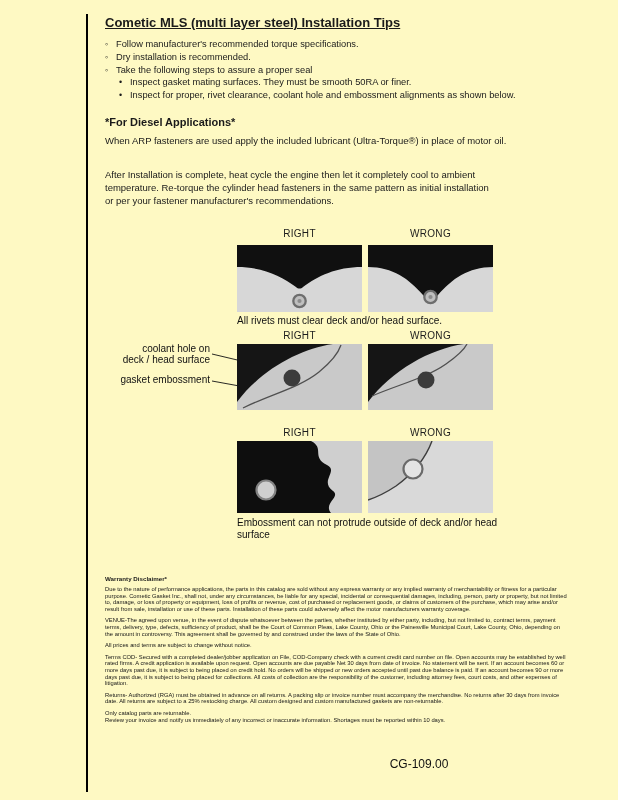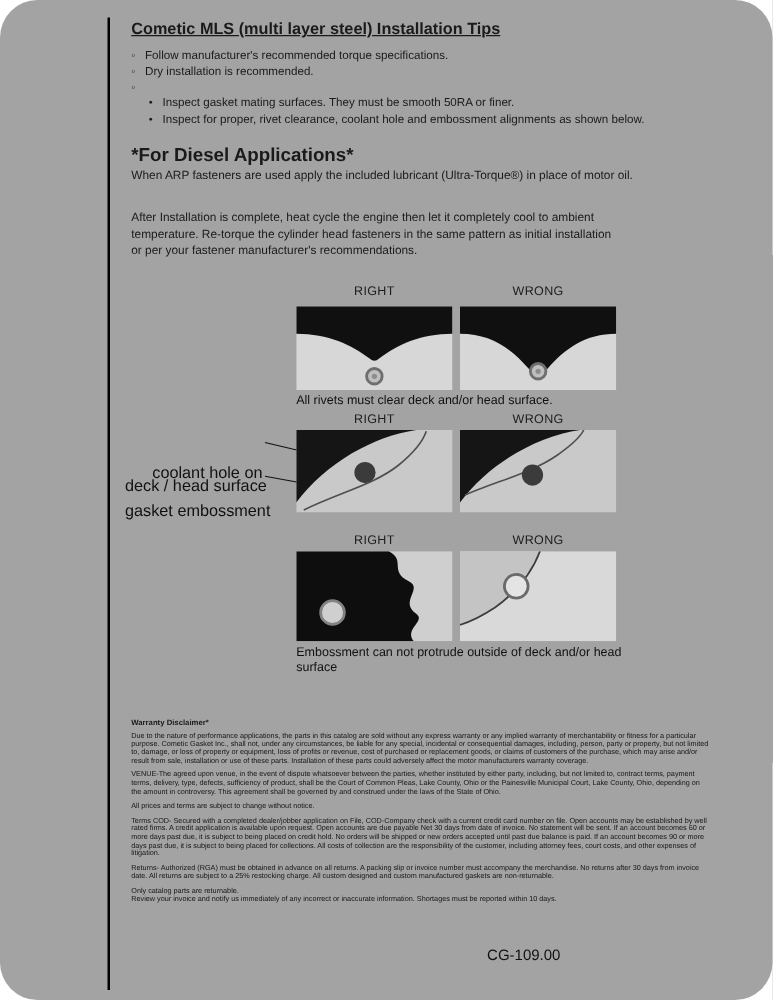--- a/index.html
+++ b/index.html
@@ -1,54 +1,54 @@
 <!DOCTYPE html>
 <html><head>
 <meta charset="utf-8">
 <style>
   * { margin:0; padding:0; box-sizing:border-box; }
   html,body { background:#ffffff; }
   body {
     width:618px; height:800px; position:relative; overflow:hidden;
     font-family:"Liberation Sans", sans-serif; color:#1a1a1a;
   }
-  .page { position:absolute; inset:0; background:#a3a3a3;border-radius:30px; }
+  .page { position:absolute; inset:0; background:#fef9c3; }
   .left-rule { position:absolute; left:86px; top:14px; width:2px; height:778px; background:#000; }
 
   .title {
     position:absolute; left:105px; top:15px;
     font-size:13px; font-weight:bold; text-decoration:underline; white-space:nowrap;
   }
 
   .tips { position:absolute; left:105px; top:38px; font-size:9.3px; line-height:12.8px; }
   .tip-row { display:flex; align-items:flex-start; white-space:nowrap; }
   .tip-row.sub { margin-left:14px; }
   .bullet { width:11px; flex:0 0 11px; font-size:9px; }
 
   .diesel-heading {
     position:absolute; left:105px; top:116px;
-    font-size:15px; font-weight:bold; white-space:nowrap;
+    font-size:11px; font-weight:bold; white-space:nowrap;
   }
   .para { position:absolute; left:105px; font-size:9.5px; line-height:13px; }
   .para .line { white-space:nowrap; }
   .para1 { top:134px; }
   .para2 { top:168px; }
   .note  { position:absolute; left:105px; top:211px; font-size:9.5px; white-space:nowrap; }
 
   .rw-label {
     position:absolute; width:125px; text-align:center;
     font-size:10px; color:#1c1c1c; letter-spacing:0.3px;
   }
   .panel { position:absolute; width:125px; display:block; }
   .caption { position:absolute; left:237px; font-size:10px; color:#111; }
   .caption3 { width:262px; line-height:12px; }
 
   .callout {
     position:absolute; left:100px; width:110px; text-align:right;
-    font-size:13px; line-height:10.8px; color:#111;margin-top:29px;
+    font-size:10px; line-height:10.8px; color:#111;
   }
   .callout .line { white-space:nowrap; }
   .callout-arrows { position:absolute; left:210px; top:346px; pointer-events:none; }
 
   .warranty { position:absolute; left:105px; top:575px; width:462px; }
   .warranty-heading { font-size:6.2px; font-weight:bold; margin-bottom:4px; }
   .warranty p { font-size:5.8px; line-height:6.6px; margin-bottom:5px; color:#161616; }
   .warranty .closing { font-size:5.8px; line-height:6.6px; color:#161616; }
 
   .page-code {
@@ -68,20 +68,21 @@
     <div class="tip-row">
       <span class="bullet">◦</span>
       <span>Follow manufacturer's recommended torque specifications.</span>
     </div>
     <div class="tip-row">
       <span class="bullet">◦</span>
       <span>Dry installation is recommended.</span>
     </div>
     <div class="tip-row">
       <span class="bullet">◦</span>
+      <span>Take the following steps to assure a proper seal</span>
     </div>
     <div class="tip-row sub">
       <span class="bullet">•</span>
       <span>Inspect gasket mating surfaces.  They must be smooth 50RA or finer.</span>
     </div>
     <div class="tip-row sub">
       <span class="bullet">•</span>
       <span>Inspect for proper, rivet clearance, coolant hole and embossment alignments as shown below.</span>
     </div>
   </div>

